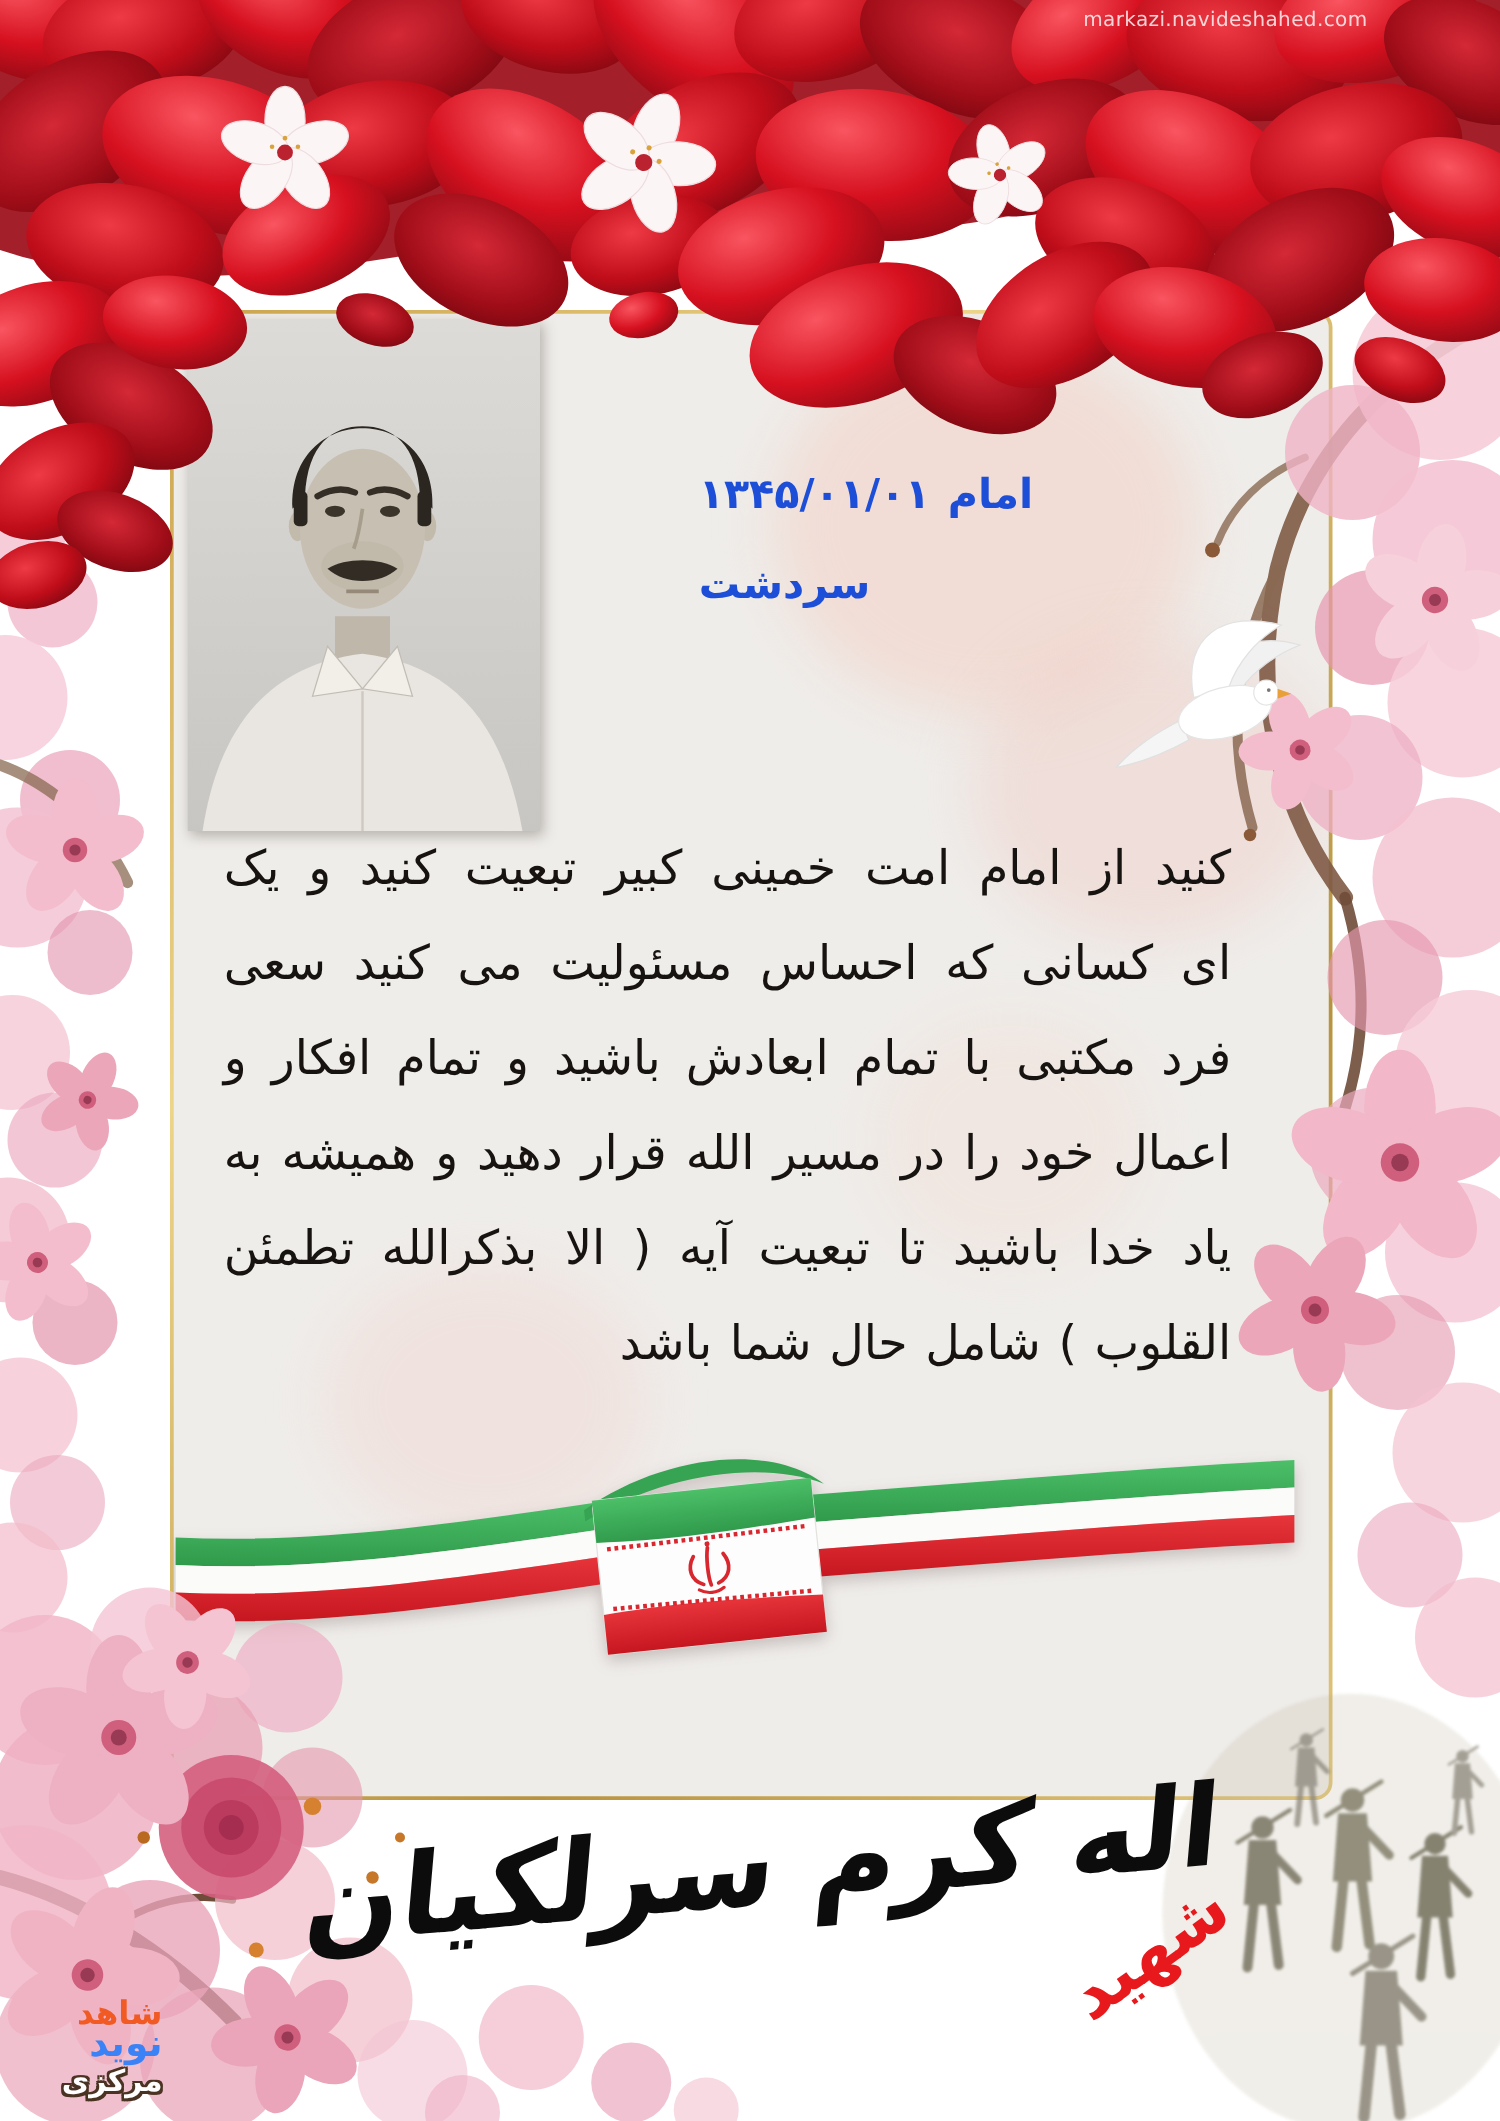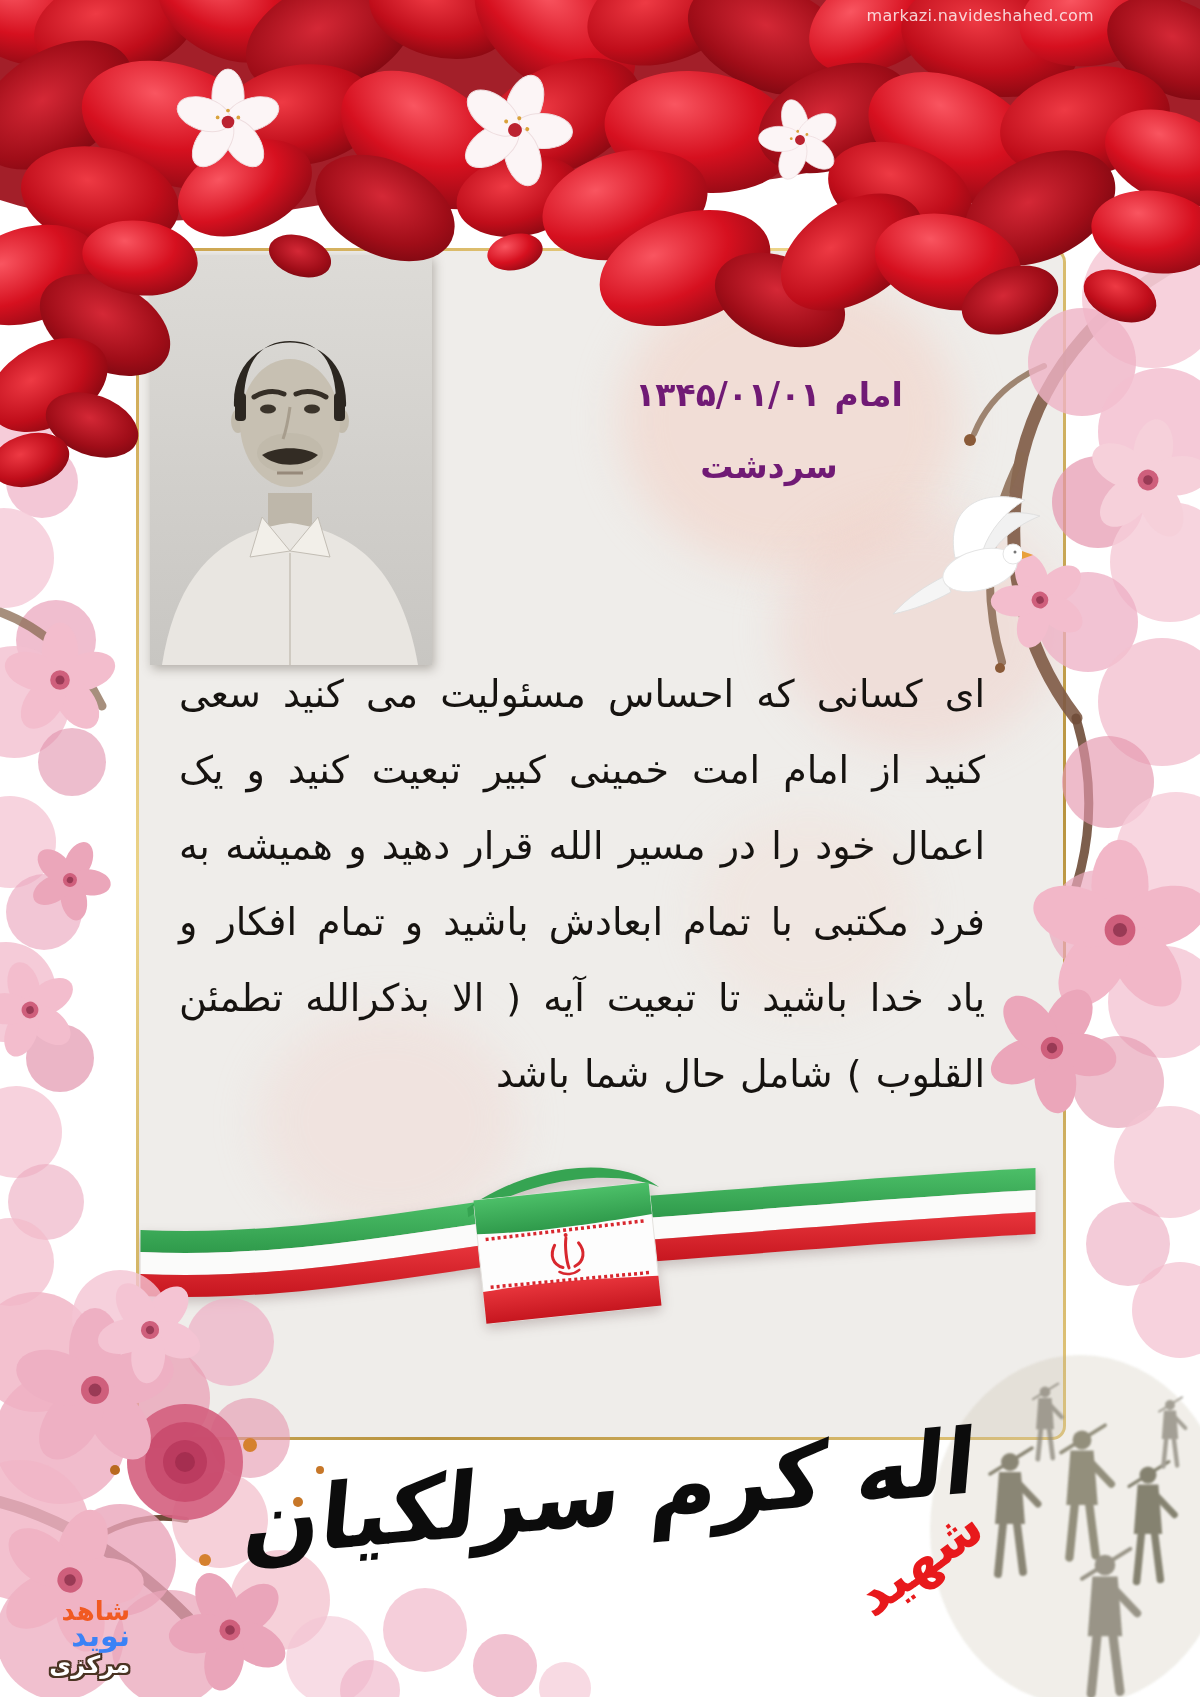--- a/index.html
+++ b/index.html
@@ -27,22 +27,22 @@
 
   
   .photo{
     position:absolute;left:11px;top:4px;width:282px;height:410px;
     box-shadow:2px 4px 10px rgba(70,60,50,.35);
   }
 
   
   .dates{position:absolute;left:420px;top:108px;width:420px;z-index:10;}
   .date-row{
-    display:flex;justify-content:center;gap:14px;direction:ltr;
-    font-size:33px;font-weight:bold;color:#701a75;line-height:72px;height:72px;
+    display:flex;gap:14px;direction:ltr;
+    font-size:33px;font-weight:bold;color:#1d4ed8;line-height:72px;height:72px;
   }
 
   
   .quote{position:absolute;left:40px;top:405px;width:806px;z-index:10;}
   .q-line{
     direction:rtl;height:76px;line-height:76px;font-size:38px;color:#161310;
     text-align:justify;text-align-last:justify;word-spacing:2px;
   }
   .q-line:last-child{text-align:center;text-align-last:right;}
 
@@ -127,24 +127,24 @@
         <div class="date-row">
           <span>۱۳۴۵/۰۱/۰۱</span>
           <span>امام</span>
         </div>
         <div class="date-row">
           <span>سردشت</span>
         </div>
       </div>
 
       <div class="quote">
+        <div class="q-line">کنید از امام امت خمینی کبیر تبعیت کنید و یک</div>
         <div class="q-line">ای کسانی که احساس مسئولیت می کنید سعی</div>
-        <div class="q-line">کنید از امام امت خمینی کبیر تبعیت کنید و یک</div>
+        <div class="q-line">فرد مکتبی با تمام ابعادش باشید و تمام افکار و</div>
         <div class="q-line">اعمال خود را در مسیر الله قرار دهید و همیشه به</div>
-        <div class="q-line">فرد مکتبی با تمام ابعادش باشید و تمام افکار و</div>
         <div class="q-line">یاد خدا باشید تا تبعیت آیه ( الا بذکرالله تطمئن</div>
         <div class="q-line">القلوب ) شامل حال شما باشد</div>
       </div>
 
       <svg class="ribbon" viewBox="0 0 895 175">
         <defs>
           <linearGradient id="grn" x1="0" y1="0" x2="0" y2="1">
             <stop offset="0" stop-color="#4cbf68"></stop>
               <stop offset="1" stop-color="#2f9a4b"></stop>
           </linearGradient>

